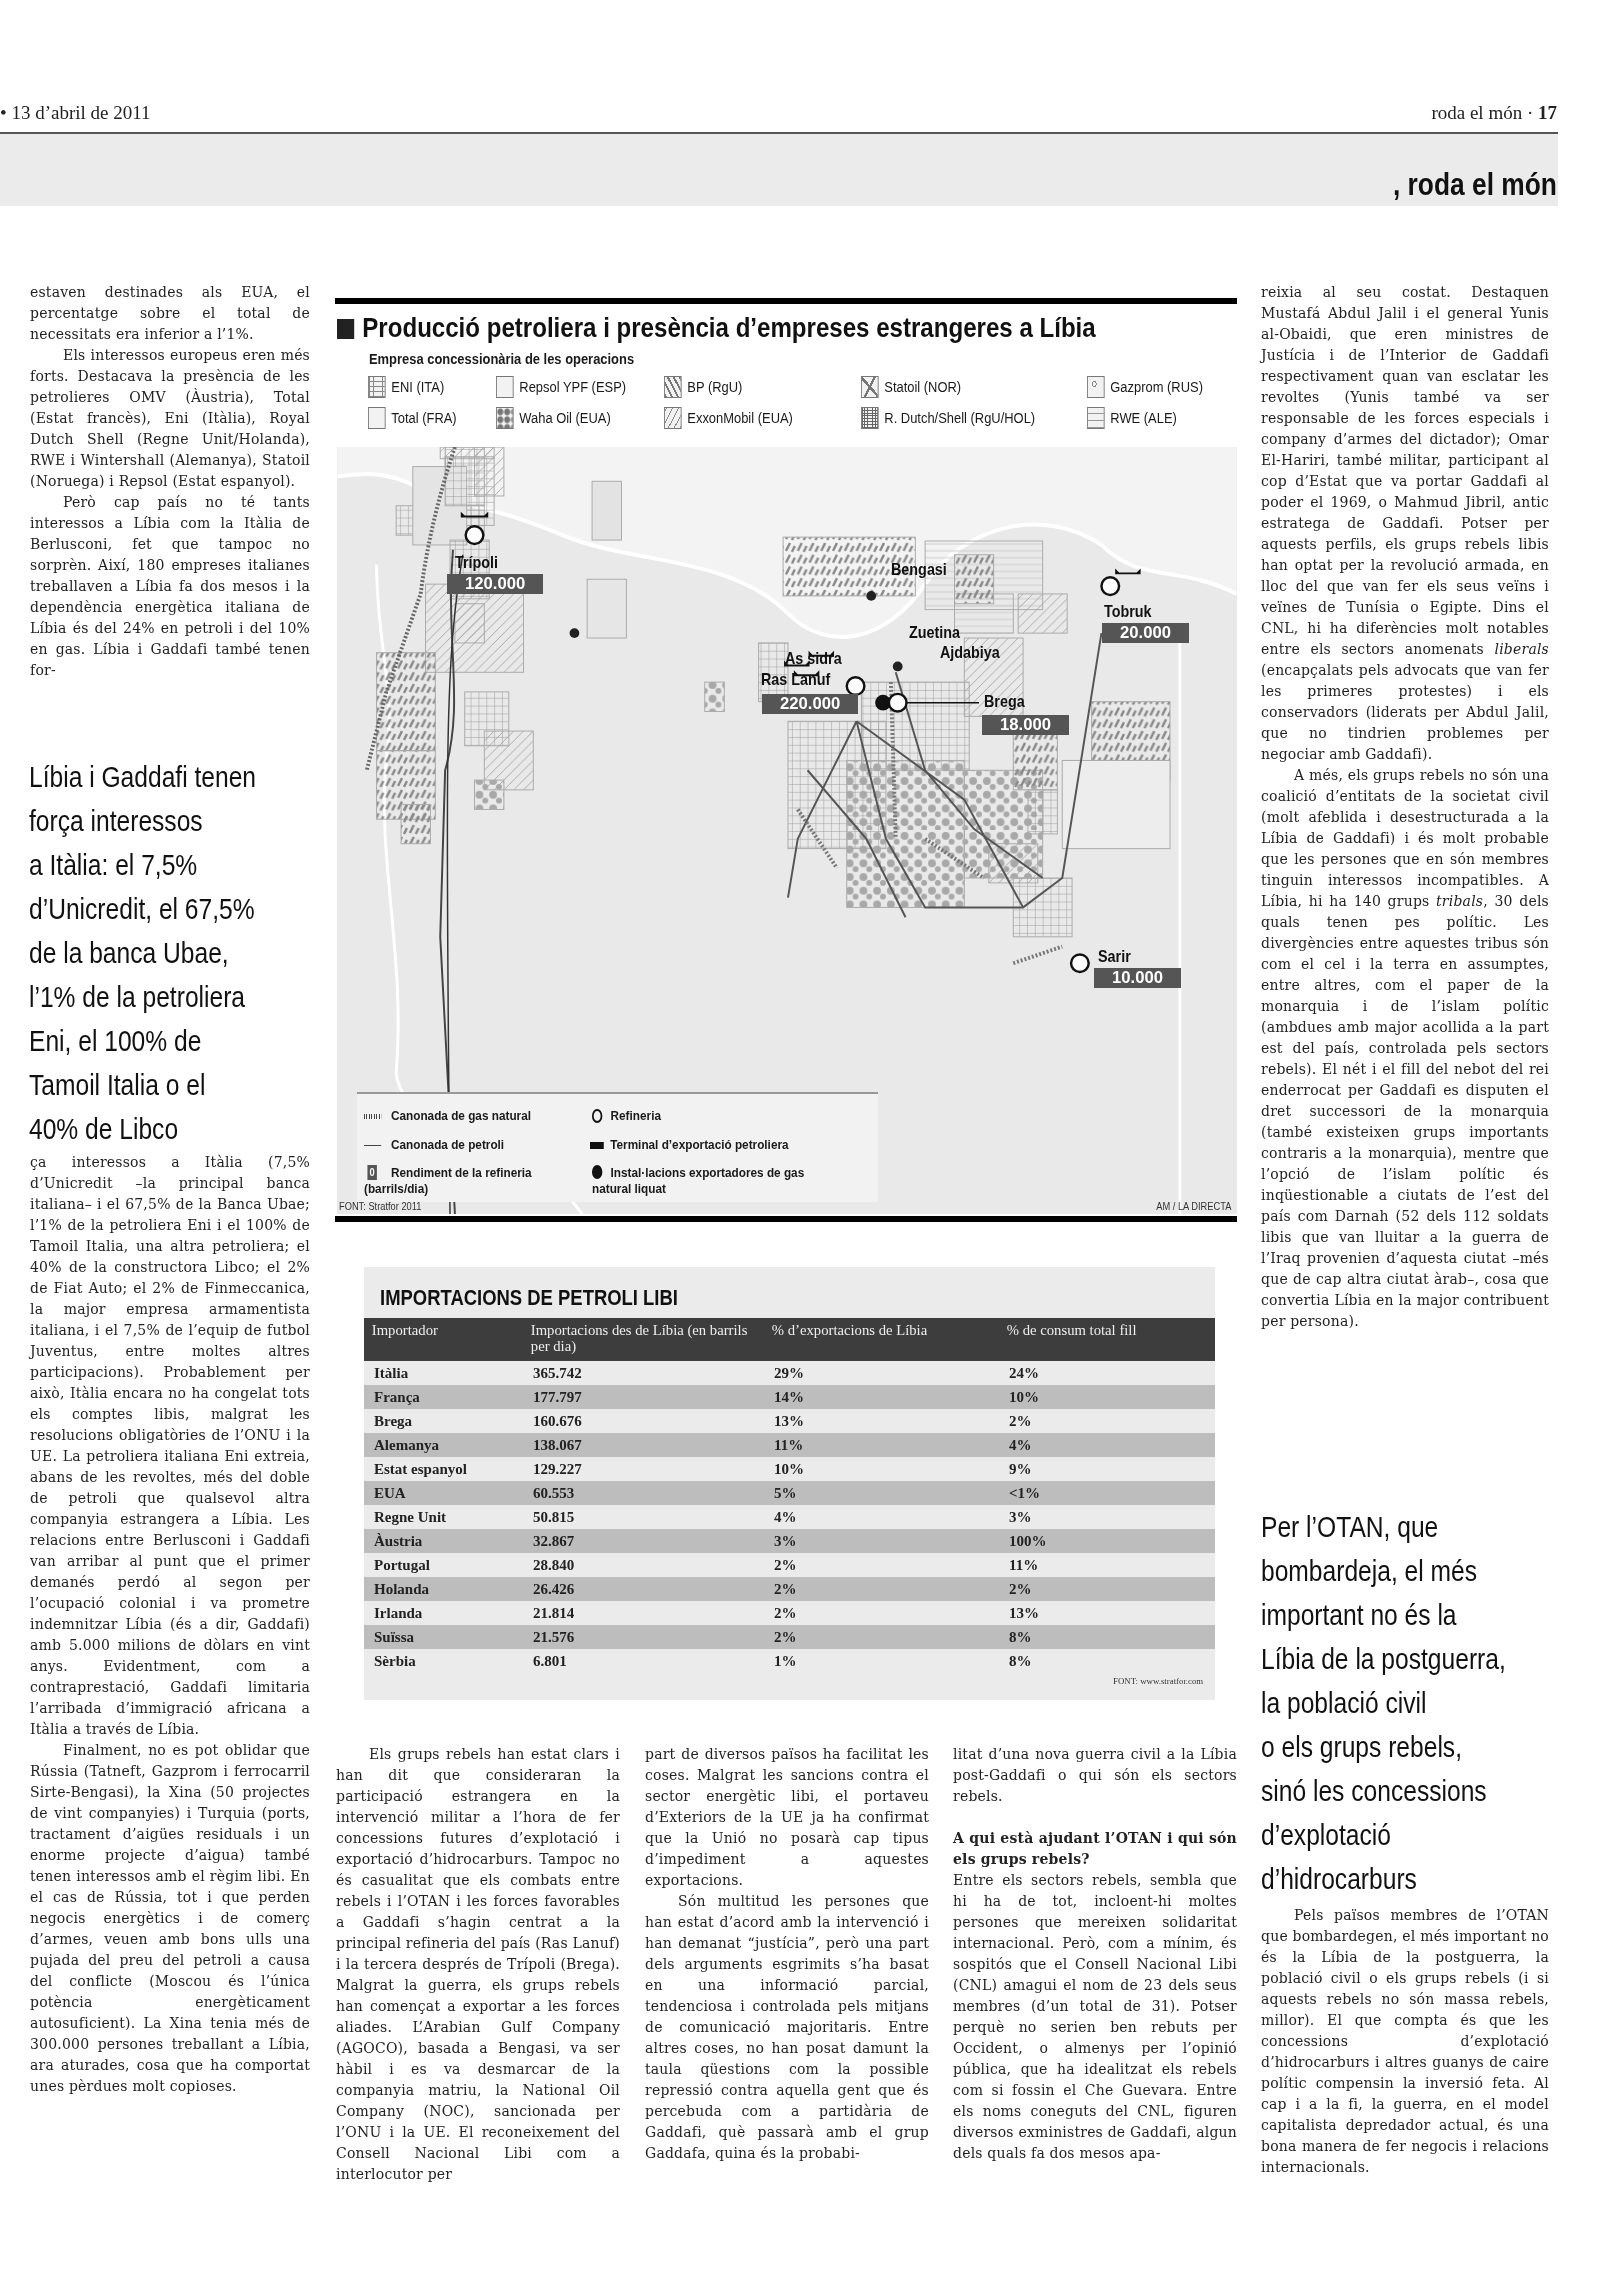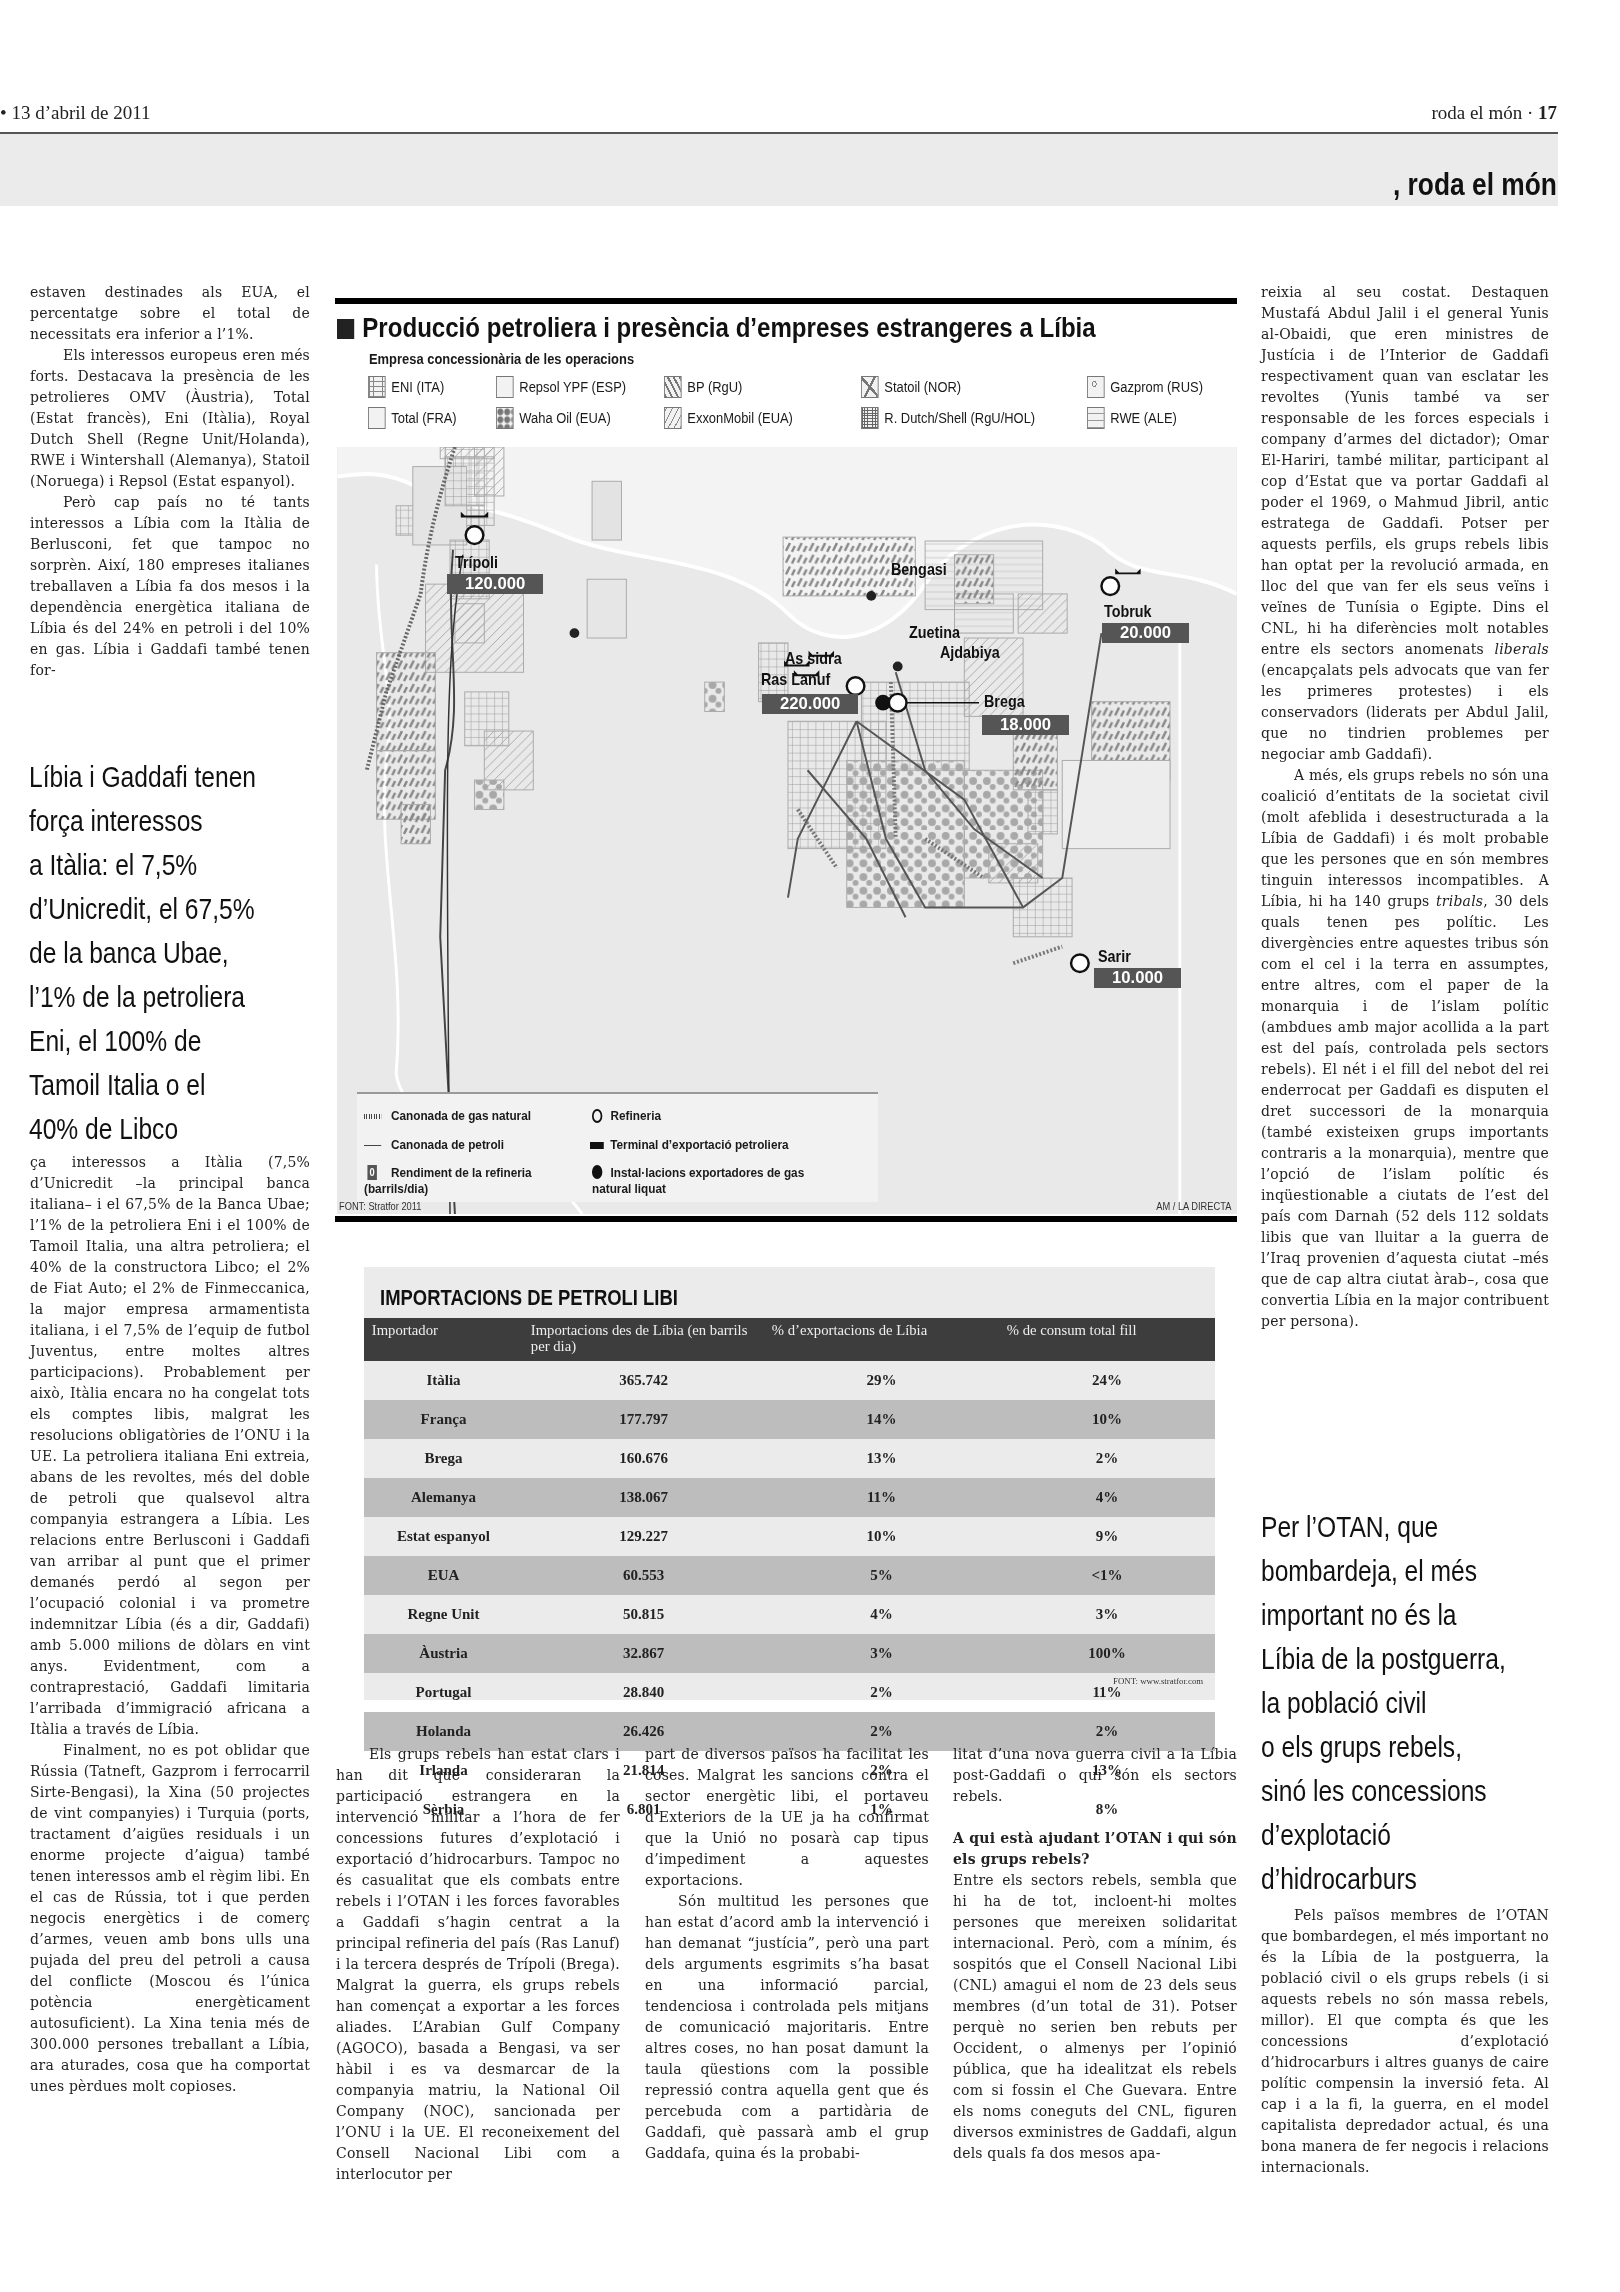--- a/index.html
+++ b/index.html
@@ -39,21 +39,21 @@
   .credit { position: absolute; top: 902px; font-family: "Liberation Sans", sans-serif; font-size: 10.8px; transform: scaleX(0.86); white-space: nowrap; color: #333; }
   .credit.l { left: 3.9px; transform-origin: left; }
   .credit.r { right: 5.9px; transform-origin: right; }
   .bottombar { position: absolute; left: 0; top: 918px; width: 902px; height: 5.9px; background: #000; }
 
   
   .tablebox { position: absolute; left: 364px; top: 1267px; width: 851px; height: 433px; background: #ebebeb; }
   .tablebox .ttitle { position: absolute; left: 15.7px; top: 17.6px; font-family: "Liberation Sans", sans-serif; font-weight: bold; font-size: 22.5px; transform: scaleX(0.82); transform-origin: left; white-space: nowrap; color: #111; }
   .tablebox table { position: absolute; left: 0; top: 51px; width: 851px; border-collapse: collapse; font-family: "Liberation Serif", serif; }
   .tablebox th { background: #3d3d3d; color: #eee; font-weight: normal; text-align: left; font-size: 14.7px; line-height: 15.7px; padding: 4.9px 7.8px 5.9px 7.8px; vertical-align: top; height: 43px; }
-  .tablebox td { font-size: 15px; height: 39px; padding: 0 10px; font-weight: bold; color: #222; text-align: center; }
+  .tablebox td { font-size: 15px; height: 24px; padding: 0 10px; font-weight: bold; color: #222; }
   .tablebox tr.alt td { background: #bdbdbd; margin-top: 8px; }
   .tablebox .src { position: absolute; right: 11.8px; bottom: 13.7px; font-family: "Liberation Serif", serif; font-size: 8.8px; color: #333; }
 </style>
 </head>
 <body>
 
 <div class="folio left">• <span>13 d’abril de 2011</span></div>
 <div class="folio right"><span>roda el món</span> · <b>17</b></div>
 <div class="header-rule"></div>
 <div class="section-band"></div>
@@ -329,20 +329,26 @@
           <td>26.426</td>
           <td>2%</td>
           <td>2%</td>
         </tr>
       <tr>
           <td>Irlanda</td>
           <td>21.814</td>
           <td>2%</td>
           <td>13%</td>
         </tr>
+      <tr class="alt">
+          <td>Suïssa</td>
+          <td>21.576</td>
+          <td>2%</td>
+          <td>8%</td>
+        </tr>
       <tr>
           <td>Sèrbia</td>
           <td>6.801</td>
           <td>1%</td>
           <td>8%</td>
         </tr>
     </tbody>
   </table>
   <div class="src">FONT: www.stratfor.com</div>
 </div>

